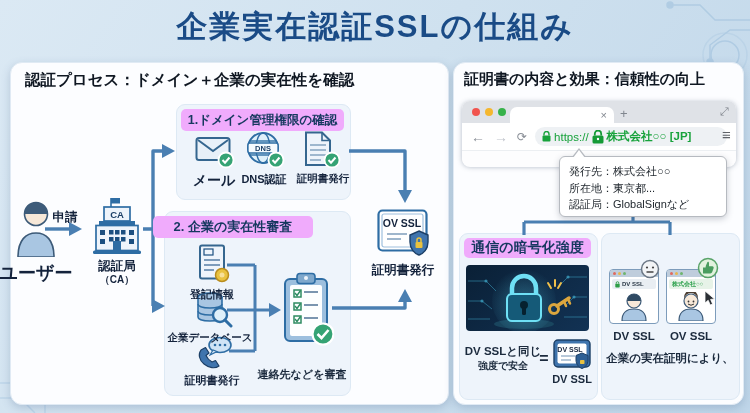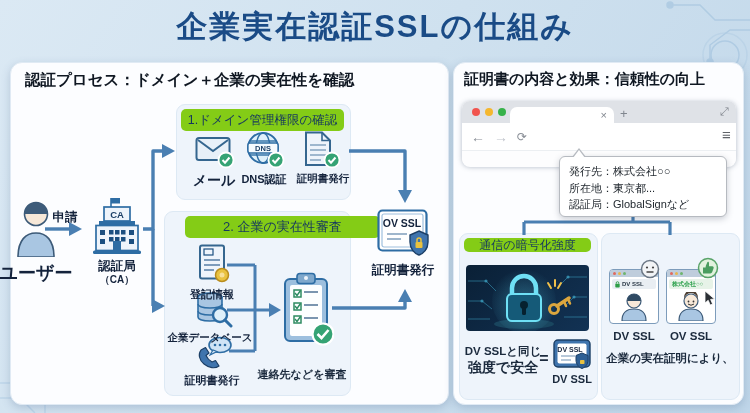--- a/index.html
+++ b/index.html
@@ -13,23 +13,23 @@
     position:absolute;left:0;top:6;width:750px;text-align:center;
     font-size:31px;font-weight:800;color:#1a4b86;letter-spacing:2px;top:6px;
   }
   .panel{
     position:absolute;background:#fcfdff;border-radius:12px;
     border:1px solid #e0eaf4;box-shadow:0 3px 8px rgba(70,100,140,.25);
   }
   .panel-heading{position:absolute;font-size:15.5px;font-weight:800;color:#0f1722;white-space:nowrap}
   .boxbg{position:absolute;background:#eef4fb;border-radius:9px;border:1px solid #dde9f4}
   .strip{
-    position:absolute;background:#84cc16;border-radius:5px;
+    position:absolute;background:#f0abfc;border-radius:5px;
     display:flex;align-items:center;justify-content:center;
-    font-weight:400;color:#16385f;white-space:nowrap;
+    font-weight:700;color:#16385f;white-space:nowrap;
   }
   .lbl{position:absolute;transform:translateX(-50%);white-space:nowrap;font-weight:700;color:#14233c}
   .cap{position:absolute;transform:translateX(-50%);white-space:nowrap;font-weight:800;color:#1b2a3d}
   svg{display:block}
   .ovl{position:absolute;left:0;top:0;z-index:2;pointer-events:none}
   .z3{z-index:3}
   
   .browser{position:absolute;border-radius:8px;box-shadow:0 1px 5px rgba(40,60,90,.35);background:#fff}
   .b-top{position:absolute;left:0;top:0;width:274px;height:22px;background:#dfe2e7;border-radius:8px 8px 0 0}
   .dot{position:absolute;top:7px;width:8px;height:8px;border-radius:50%}
@@ -170,21 +170,21 @@
       <line x1="9" y1="24" x2="25" y2="24"></line>
         <line x1="9" y1="29" x2="20" y2="29"></line>
     </g>
     <circle cx="31" cy="29" r="7.5" fill="#35a374" stroke="#fff" stroke-width="1.8"></circle>
     <polyline points="27.5,29 30,31.7 34.5,26.5" fill="none" stroke="#fff" stroke-width="2"></polyline>
   </svg>
   <div class="lbl z3" style="left:203px;top:109px;font-size:14px">メール</div>
   <div class="lbl z3" style="left:253px;top:109px;font-size:11px">DNS認証</div>
   <div class="lbl z3" style="left:312px;top:109px;font-size:10.5px">証明書発行</div>
 
-  <div class="strip z3" style="left:174px;top:153px;width:195px;height:22px;font-size:13px">
+  <div class="strip z3" style="left:142px;top:153px;width:160px;height:22px;font-size:13px">
     <span>2. 企業の実在性審査</span>
   </div>
   <svg class="abs z3" style="left:186px;top:181px" width="34" height="40" viewBox="0 0 34 40">
     <rect x="3" y="1.5" width="24" height="33" rx="2" fill="#eef4fb" stroke="#35668f" stroke-width="2"></rect>
     <rect x="7" y="5" width="9" height="6" fill="none" stroke="#1c4f80" stroke-width="1.2"></rect>
     <g stroke="#5f85ab" stroke-width="1.6">
       <line x1="7" y1="16" x2="23" y2="16"></line>
         <line x1="7" y1="21" x2="23" y2="21"></line>
         <line x1="7" y1="26" x2="17" y2="26"></line>
     </g>
@@ -267,33 +267,46 @@
       <div class="tab">
         <span>×</span>
       </div>
       <span class="abs" style="left:158px;top:5px;color:#80868e;font-size:13px">+</span>
       <span class="abs" style="left:258px;top:4px;color:#80868e;font-size:11px">⤢</span>
     </div>
     <div class="b-nav">
       <span class="navbtn">←</span>
       <span class="navbtn" style="color:#c0c4cc">→</span>
       <span class="navbtn" style="font-size:12px">⟳</span>
+      <div class="pill">
+        <svg width="9" height="11" viewBox="0 0 9 11">
+            <rect x="0.5" y="4.5" width="8" height="6" rx="1" fill="#17a23b"></rect>
+            <path d="M2,4.5 V3 a2.5,2.5 0 0 1 5,0 V4.5" fill="none" stroke="#17a23b" stroke-width="1.4"></path>
+          </svg>
+        <span class="green" style="font-size:11.5px">https://</span>
+        <svg width="12" height="14" viewBox="0 0 12 14">
+            <rect x="0.5" y="5.5" width="11" height="8" rx="1.5" fill="#149a36"></rect>
+            <path d="M2.8,5.5 V3.8 a3.2,3.2 0 0 1 6.4,0 V5.5" fill="none" stroke="#149a36" stroke-width="1.8"></path>
+            <circle cx="6" cy="9" r="1.2" fill="#fff"></circle>
+          </svg>
+        <span class="green" style="font-size:11.5px;font-weight:700">株式会社○○ [JP]</span>
+      </div>
       <span class="abs" style="left:260px;top:3px;color:#5f6368;font-size:15px">≡</span>
     </div>
     <div class="b-body"></div>
   </div>
 
   <div class="tooltip" style="left:105px;top:93px;width:148px;height:47px">
     <div>発行先：株式会社○○</div>
     <div>所在地：東京都...</div>
     <div>認証局：GlobalSignなど</div>
   </div>
 
   <div class="boxbg" style="left:5px;top:170px;width:137px;height:165px"></div>
-  <div class="strip z3" style="left:10px;top:175px;width:127px;height:14px;font-size:12px">
+  <div class="strip z3" style="left:10px;top:175px;width:127px;height:20px;font-size:14px">
     <span>通信の暗号化強度</span>
   </div>
   <div class="darkimg z3" style="left:12px;top:202px;width:123px;height:66px">
     <svg width="123" height="66" viewBox="0 0 123 66">
       <defs>
         <radialGradient id="glow" cx="50%" cy="55%" r="55%">
           <stop offset="0%" stop-color="#5ad2ee" stop-opacity="0.35"></stop>
             <stop offset="100%" stop-color="#5ad2ee" stop-opacity="0"></stop>
         </radialGradient>
       </defs>
@@ -324,21 +337,21 @@
           <line x1="102" y1="34" x2="104" y2="38.5" stroke-width="2.5"></line>
       </g>
       <g stroke="#f0c04a" stroke-width="2" stroke-linecap="round">
         <line x1="82" y1="18" x2="85" y2="23"></line>
           <line x1="89" y1="15" x2="89" y2="21"></line>
           <line x1="95" y1="18" x2="92" y2="23"></line>
       </g>
     </svg>
   </div>
   <div class="cap z3" style="left:49px;top:281px;font-size:11.5px">DV SSLと同じ</div>
-  <div class="cap z3" style="left:49px;top:296px;font-size:14px">強度で安全</div>
+  <div class="cap z3" style="left:49px;top:296px;font-size:10px">強度で安全</div>
   <div class="cap z3" style="left:90px;top:287px;font-size:16px">=</div>
   <svg class="abs z3" style="left:99px;top:276px" width="38" height="32" viewBox="0 0 38 32">
     <rect x="1" y="1" width="36" height="27" rx="4" fill="#3f74ad" stroke="#1c3f66" stroke-width="1.4"></rect>
     <rect x="4.5" y="4.5" width="29" height="20" rx="2" fill="#fff"></rect>
     <text x="17" y="12.5" text-anchor="middle" font-size="7" font-weight="bold" fill="#14233c">DV SSL</text>
     <line x1="8" y1="17" x2="22" y2="17" stroke="#9fb6cc" stroke-width="1.5"></line>
     <line x1="8" y1="21" x2="18" y2="21" stroke="#9fb6cc" stroke-width="1.5"></line>
     <path d="M29,14 L35,16.5 V21 C35,25.5 32,28.5 29,29.5 C26,28.5 23,25.5 23,21 V16.5 Z" fill="#2e5f94" stroke="#1c3f66" stroke-width="1"></path>
     <rect x="27" y="21" width="4.5" height="4" rx="0.8" fill="#e9c23f"></rect>
   </svg>

